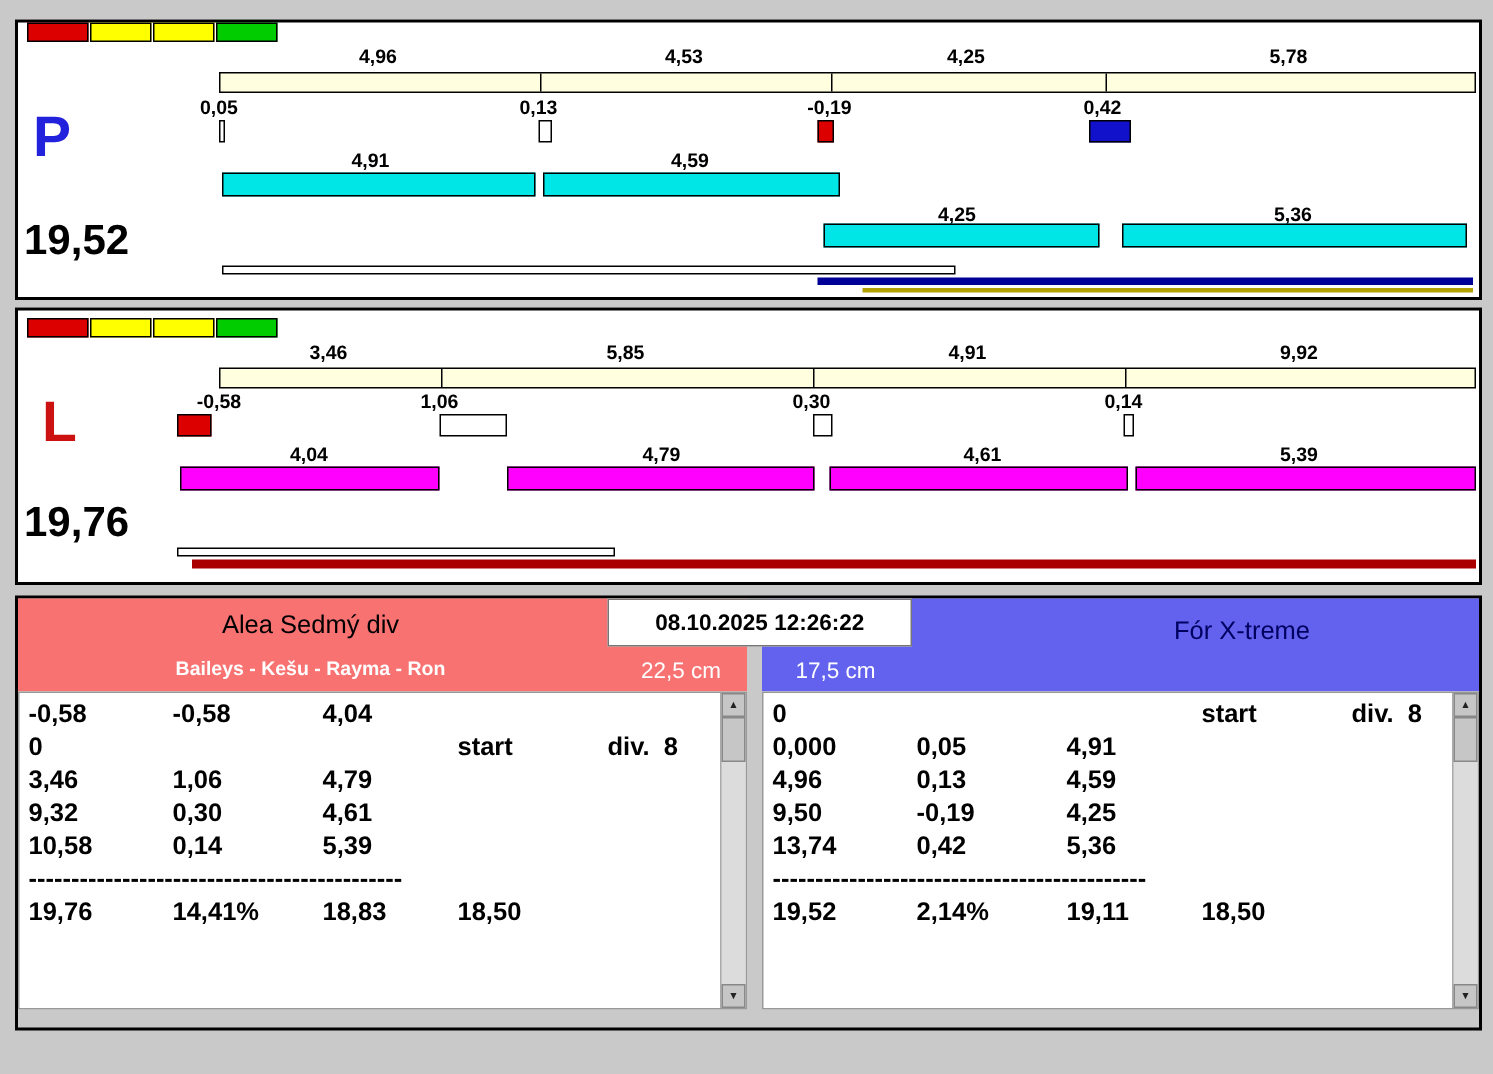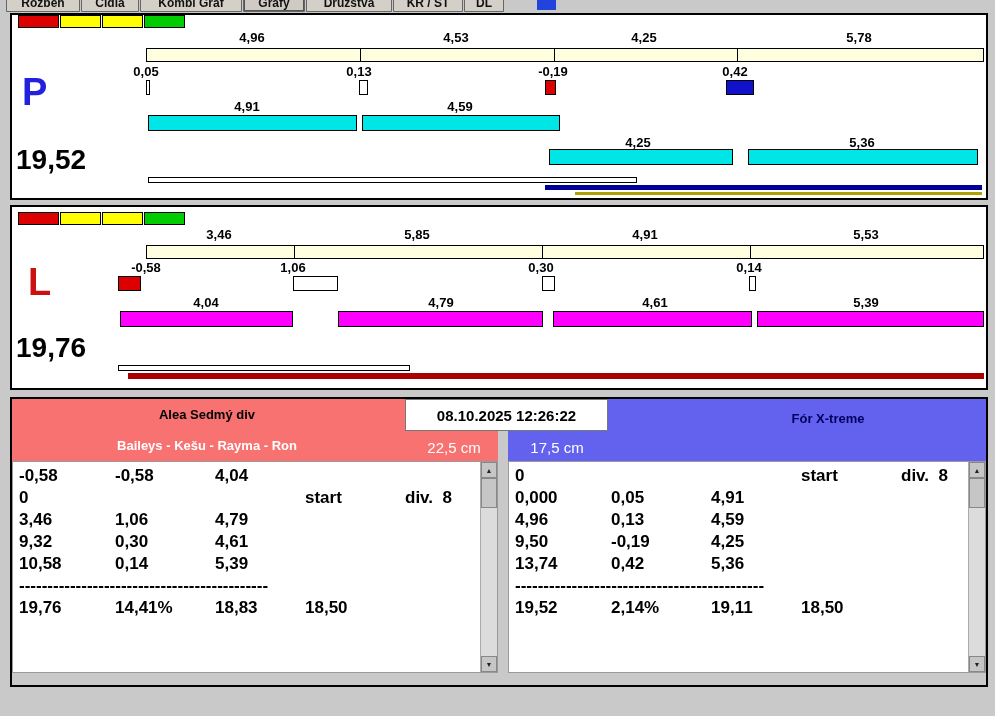--- a/index.html
+++ b/index.html
@@ -27,21 +27,21 @@
   .rbox { position:absolute; height:15px; border:1px solid #000; background:#fff; }
   .legbar { position:absolute; height:16px; border:1px solid #000; }
   .lane-letter { position:absolute; font-size:38px; font-weight:bold; line-height:38px; }
   .total { position:absolute; font-size:28px; font-weight:bold; line-height:30px; color:#000; }
   .thinbar { position:absolute; border:1px solid #000; background:#fff; }
   .flatbar { position:absolute; }
 
   
   .bottom { position:absolute; left:10px; top:397px; width:978px; height:290px; border:2px solid #000; background:#c9c9c9; }
   .thead { position:absolute; top:0; height:62px; }
-  .team-name { position:absolute; font-size:13px; font-weight:bold; text-align:center; color:#000; }
+  .team-name { position:absolute; font-size:17px; font-weight:normal; text-align:center; color:#000; }
   .team-members { position:absolute; font-size:13px; font-weight:bold; text-align:center; color:#fff; }
   .height-label { position:absolute; font-size:15px; font-weight:normal; color:#fff; text-align:center; }
   .datebox { position:absolute; left:393px; top:0; width:203px; height:32px; background:#fff; border:1px solid #777;
              font-size:15px; font-weight:bold; color:#000; display:flex; align-items:center; justify-content:center; }
   .ttable { position:absolute; top:62px; height:212px; background:#fff; border:1px solid #999; }
   .trow { position:absolute; left:0; width:100%; height:22px; }
   .tcell { position:absolute; top:0; font-size:17px; font-weight:bold; color:#000; white-space:pre; }
   .c1{left:6px}.c2{left:102px}.c3{left:202px}.c4{left:292px}.c5{left:392px}
   .sep { position:absolute; left:6px; font-size:17px; font-weight:bold; color:#000; white-space:pre; overflow:hidden; width:290px; }
 
@@ -49,44 +49,20 @@
   .scrollbar { position:absolute; right:0; top:0; width:17px; height:100%; background:#dcdcdc; border-left:1px solid #aaa; }
   .sbtn { position:absolute; left:0; width:16px; height:16px; background:#c6c6c6; border:1px solid #888;
           font-size:7px; color:#222; display:flex; align-items:center; justify-content:center; }
   .sthumb { position:absolute; left:0; top:16px; width:16px; height:30px; background:#c6c6c6; border:1px solid #888; }
 </style>
 </head>
 <body>
 
 <div class="screen">
 
-  <div class="tabbar">
-    <div class="tab" style="left:6px;width:74px">
-        <span>Rozběh</span>
-      </div>
-    <div class="tab" style="left:81px;width:58px">
-        <span>Čidla</span>
-      </div>
-    <div class="tab" style="left:140px;width:102px">
-        <span>Kombi Graf</span>
-      </div>
-    <div class="tab active" style="left:243px;width:62px">
-        <span>Grafy</span>
-      </div>
-    <div class="tab" style="left:306px;width:86px">
-        <span>Družstva</span>
-      </div>
-    <div class="tab" style="left:393px;width:70px">
-        <span>KR / ST</span>
-      </div>
-    <div class="tab" style="left:464px;width:40px">
-        <span>DL</span>
-      </div>
-    <div class="bluebox" style="left: 537px; width: 19px; background: rgb(34, 68, 221);"></div>
-  </div>
 
   <div class="panel" id="panelP">
     <div class="light" style="left: 6px; top: 0px; background: rgb(221, 0, 0);"></div>
     <div class="light" style="left: 48px; top: 0px; background: rgb(255, 255, 0);"></div>
     <div class="light" style="left: 90px; top: 0px; background: rgb(255, 255, 0);"></div>
     <div class="light" style="left: 132px; top: 0px; background: rgb(0, 204, 0);"></div>
 
     <div class="num" style="left:210px;top:15px">4,96</div>
     <div class="num" style="left:414px;top:15px">4,53</div>
     <div class="num" style="left:602px;top:15px">4,25</div>
@@ -129,21 +105,21 @@
 
   <div class="panel" id="panelL">
     <div class="light" style="left: 6px; top: 5px; background: rgb(221, 0, 0);"></div>
     <div class="light" style="left: 48px; top: 5px; background: rgb(255, 255, 0);"></div>
     <div class="light" style="left: 90px; top: 5px; background: rgb(255, 255, 0);"></div>
     <div class="light" style="left: 132px; top: 5px; background: rgb(0, 204, 0);"></div>
 
     <div class="num" style="left:177px;top:20px">3,46</div>
     <div class="num" style="left:375px;top:20px">5,85</div>
     <div class="num" style="left:603px;top:20px">4,91</div>
-    <div class="num" style="left:824px;top:20px">5,53</div>
+    <div class="num" style="left:824px;top:20px">9,92</div>
 
     <div class="segbar" style="left: 134px; top: 38px; width: 838px; background: rgb(255, 255, 224);">
       <div class="tick" style="left:147px"></div>
       <div class="tick" style="left:395px"></div>
       <div class="tick" style="left:603px"></div>
     </div>
 
     <div class="num rnum" style="left:106px;top:53px">-0,58</div>
     <div class="num rnum" style="left:253px;top:53px">1,06</div>
     <div class="num rnum" style="left:501px;top:53px">0,30</div>

